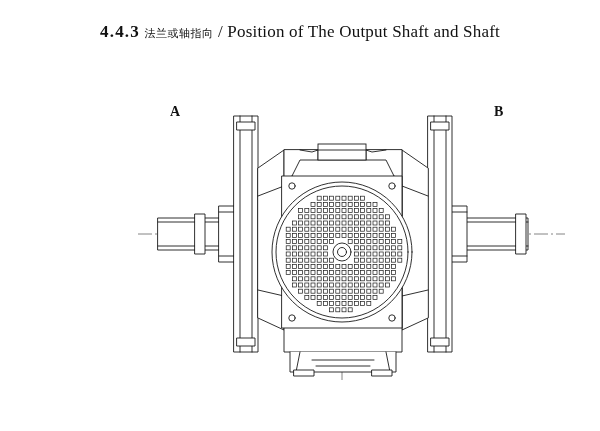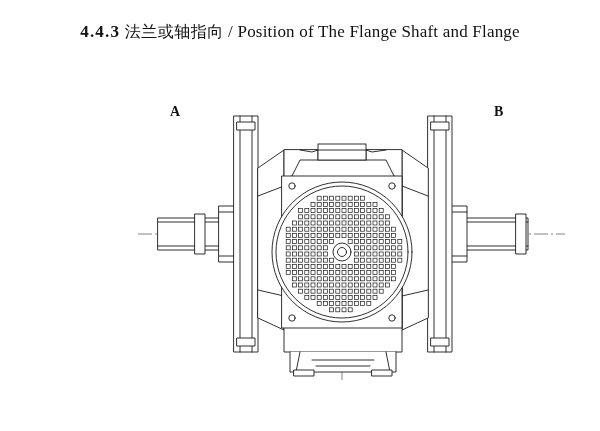--- a/index.html
+++ b/index.html
@@ -33,21 +33,21 @@
     white-space: nowrap;
     color: #111111;
   }
   .title .num {
     font-family: "Liberation Serif", serif;
     letter-spacing: 1.2px;
     font-weight: bold;
   }
   .title .cn {
     font-family: Liberation Serif, serif;
-    font-size: 16px;
+    font-size: 11px;
     letter-spacing: 0.5px;
   }
   .title .en {
     font-family: "Liberation Serif", serif;
     font-size: 17px;
   }
   .label {
     position: absolute;
     font-family: "Liberation Serif", serif;
     font-weight: bold;
@@ -63,21 +63,21 @@
     width: 600px;
     height: 431px;
   }
 </style>
 </head>
 <body>
 
 <div id="page">
 
   <div class="title">
-    <span class="num">4.4.3</span><span>&nbsp;</span><span class="cn">法兰或轴指向</span><span class="en"> / </span><span class="en">Position of The Flange Shaft and Flange</span>
+    <span class="num">4.4.3</span><span>&nbsp;</span><span class="cn">法兰或轴指向</span><span class="en"> / </span><span class="en">Position of The Output Shaft and Shaft</span>
   </div>
 
   <div class="label" id="label-a">A</div>
   <div class="label" id="label-b">B</div>
 
   <svg id="drawing" viewBox="0 0 600 431">
     <defs>
       <g id="grille-dots"></g>
     </defs>
 

